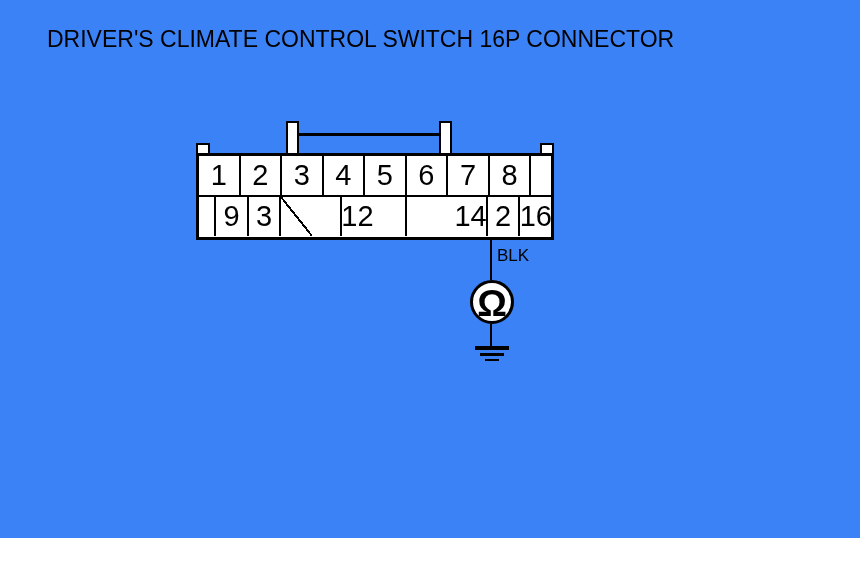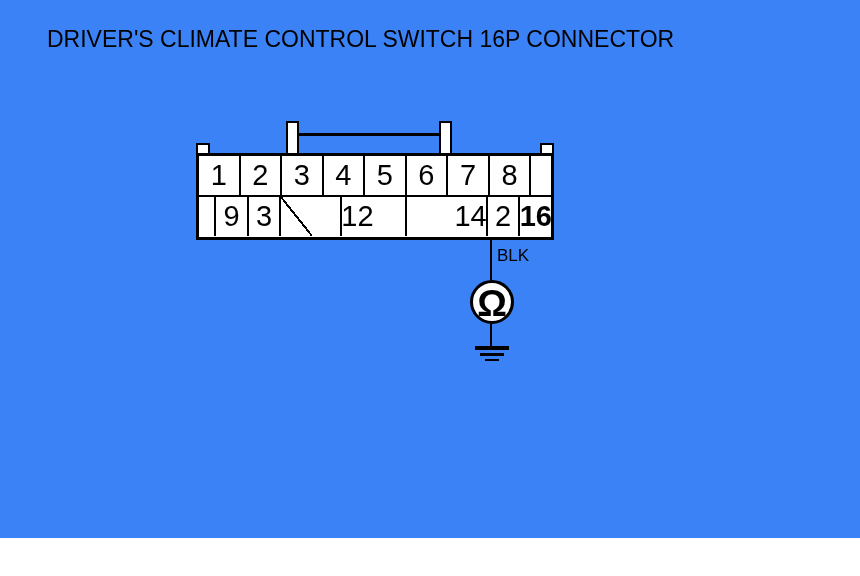--- a/index.html
+++ b/index.html
@@ -184,21 +184,21 @@
       </div>
     <div class="pin-row pin-row-bottom" id="row-1">
         <div class="cell" style="flex: 1 1 0%;"></div>
         <div class="cell" style="flex: 2 1 0%;">9</div>
         <div class="cell" style="flex: 2 1 0%;">3</div>
         <div class="cell slash" style="flex: 2 1 0%;"></div>
         <div class="cell" style="flex: 2 1 0%; margin-left: 28px;">12</div>
         <div class="cell" style="flex: 2 1 0%; margin-top: 40px;">13</div>
         <div class="cell" style="flex: 2 1 0%; padding-left: 48px;">14</div>
         <div class="cell" style="flex: 2 1 0%;">2</div>
-        <div class="cell" style="flex: 2 1 0%; font-weight: bold;">16</div>
+        <div class="cell" style="flex: 2 1 0%;">16</div>
       </div>
   </div>
 
   <div class="wire wire-pin15"></div>
   <div class="wire-label">BLK</div>
 
   <div class="ohmmeter">
     <span class="ohm-glyph">Ω</span>
   </div>
 

